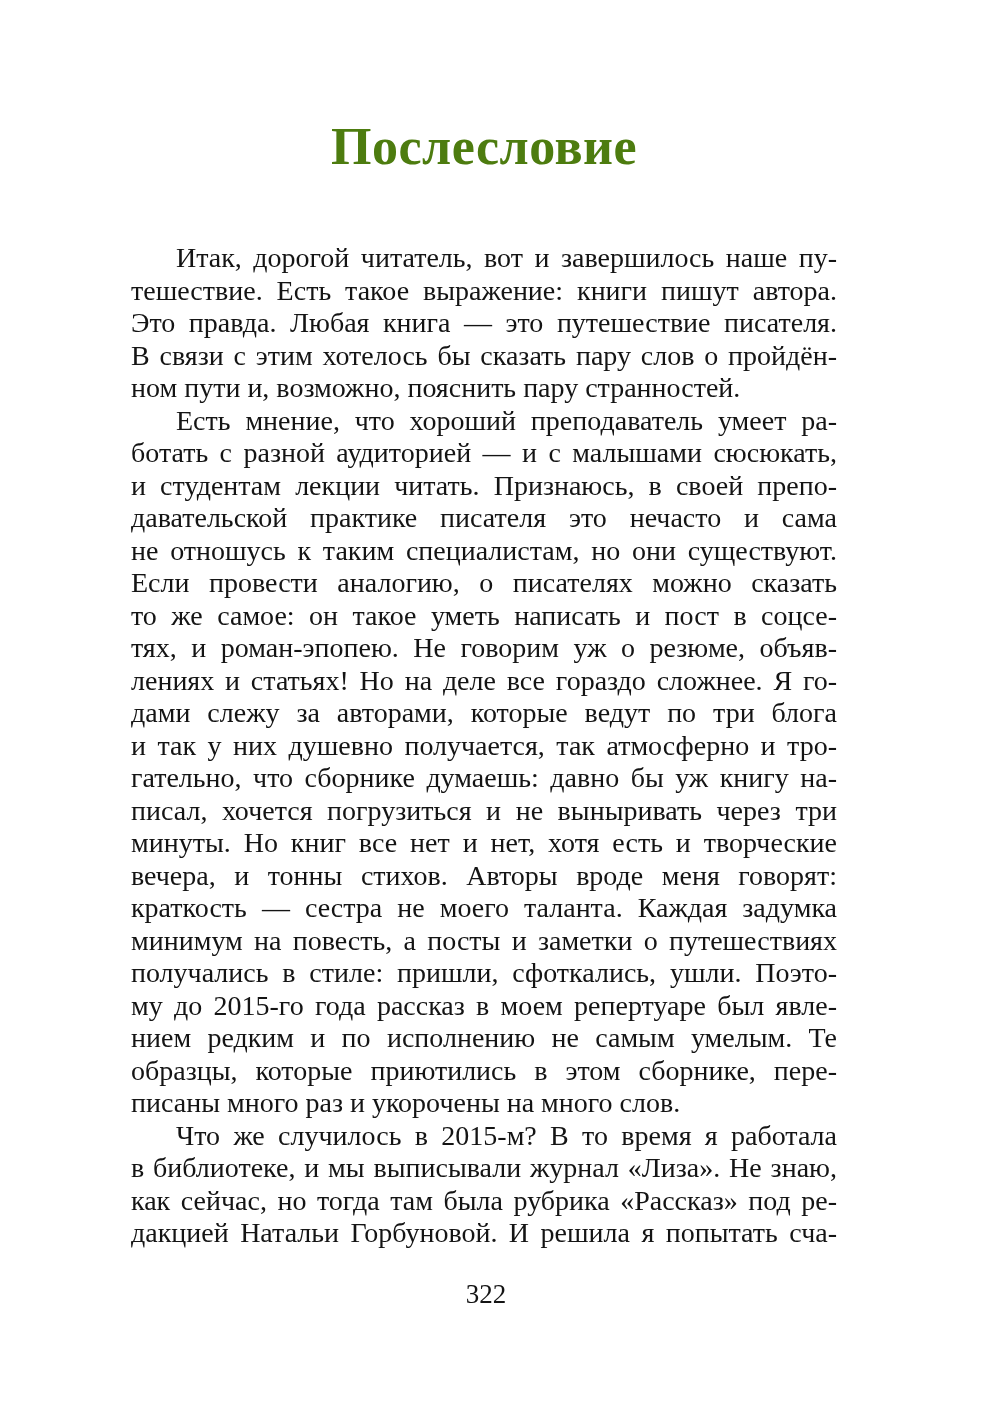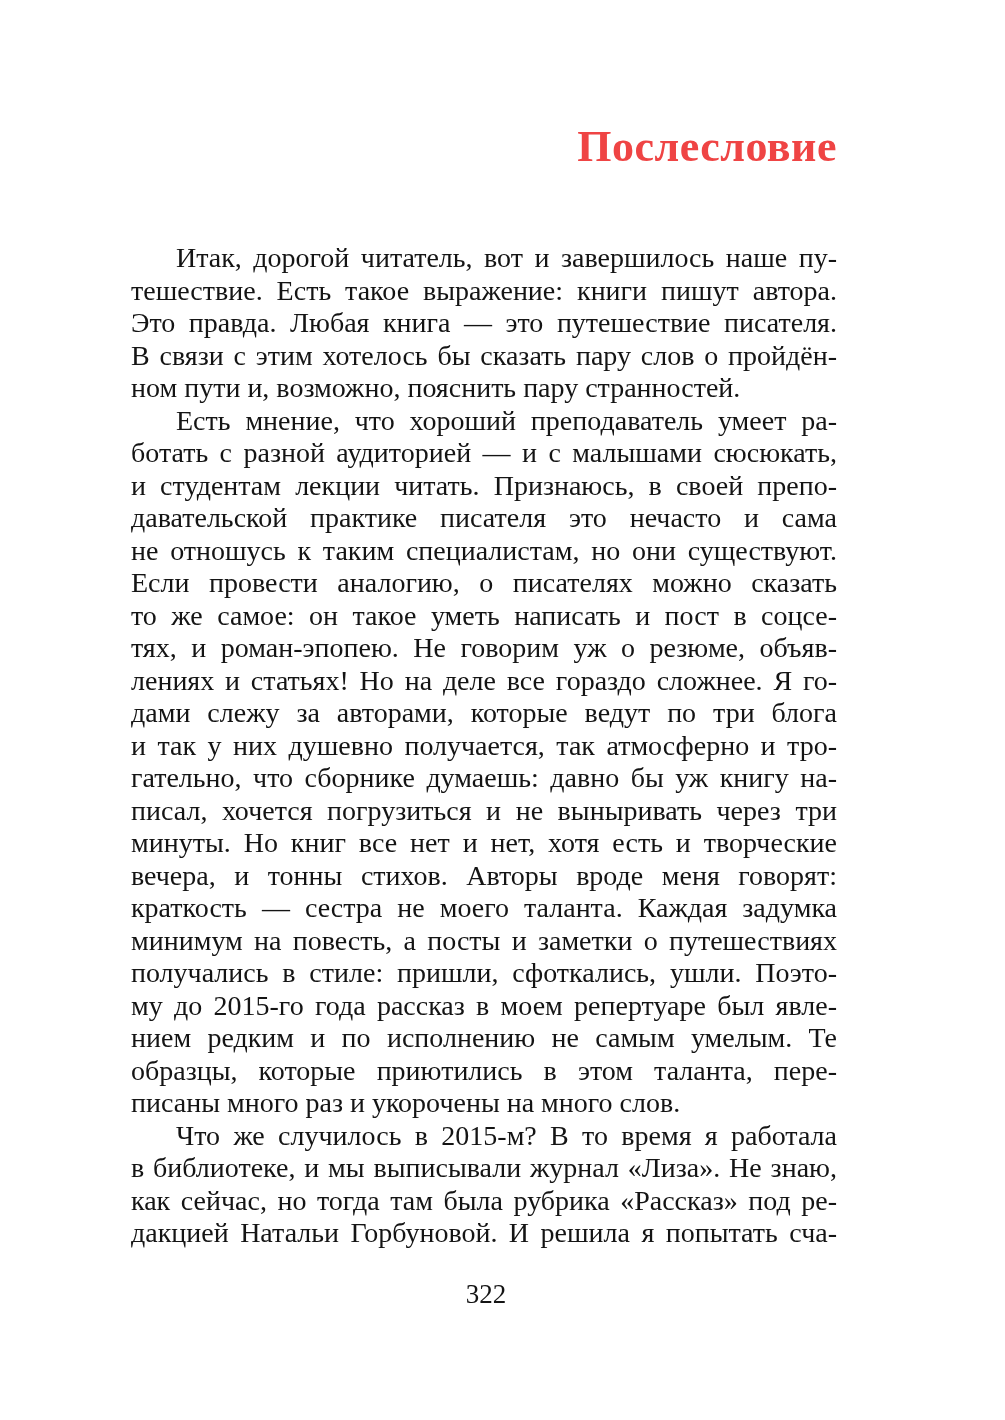--- a/index.html
+++ b/index.html
@@ -18,26 +18,26 @@
   }
   .column {
     position: absolute;
     left: 131px;
     top: 0;
     width: 706px;
   }
   .chapter-title {
     margin: 126px 0 0 0;
     padding: 0;
-    text-align: right;
+    text-align: center;
     font-weight: bold;
-    font-size: 44px;
+    font-size: 52px;
     line-height: 42px;
     letter-spacing: 0.5px;
-    color: #ef4444;
+    color: #4d7c0f;
   }
   .body-text {
     margin-top: 74px;
     font-size: 28px;
     line-height: 32.5px;
     color: #141414;
   }
   .paragraph {
     margin: 0;
     padding: 0;
@@ -93,21 +93,21 @@
           <div class="line">и так у них душевно получается, так атмосферно и тро-</div>
           <div class="line">гательно, что сборнике думаешь: давно бы уж книгу на-</div>
           <div class="line">писал, хочется погрузиться и не выныривать через три</div>
           <div class="line">минуты. Но книг все нет и нет, хотя есть и творческие</div>
           <div class="line">вечера, и тонны стихов. Авторы вроде меня говорят:</div>
           <div class="line">краткость — сестра не моего таланта. Каждая задумка</div>
           <div class="line">минимум на повесть, а посты и заметки о путешествиях</div>
           <div class="line">получались в стиле: пришли, сфоткались, ушли. Поэто-</div>
           <div class="line">му до 2015-го года рассказ в моем репертуаре был явле-</div>
           <div class="line">нием редким и по исполнению не самым умелым. Те</div>
-          <div class="line">образцы, которые приютились в этом таланта, пере-</div>
+          <div class="line">образцы, которые приютились в этом сборнике, пере-</div>
           <div class="line para-last no-justify-last">писаны много раз и укорочены на много слов.</div>
         </div>
         <div class="paragraph">
           <div class="line para-first">Что же случилось в 2015-м? В то время я работала</div>
           <div class="line">в библиотеке, и мы выписывали журнал «Лиза». Не знаю,</div>
           <div class="line">как сейчас, но тогда там была рубрика «Рассказ» под ре-</div>
           <div class="line para-last">дакцией Натальи Горбуновой. И решила я попытать сча-</div>
         </div>
       </div>
   </div>

